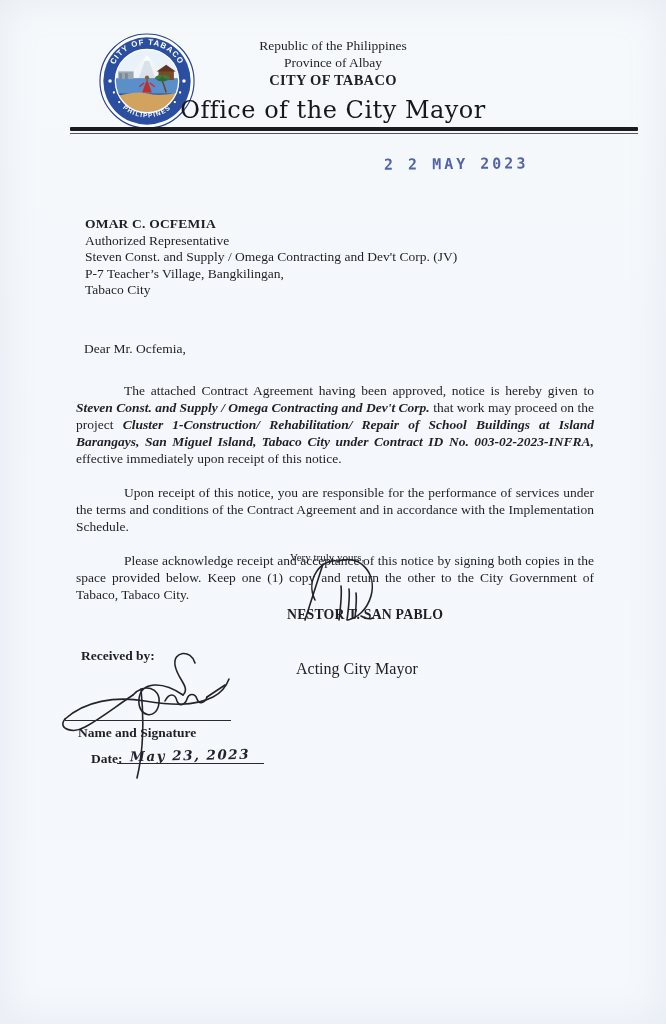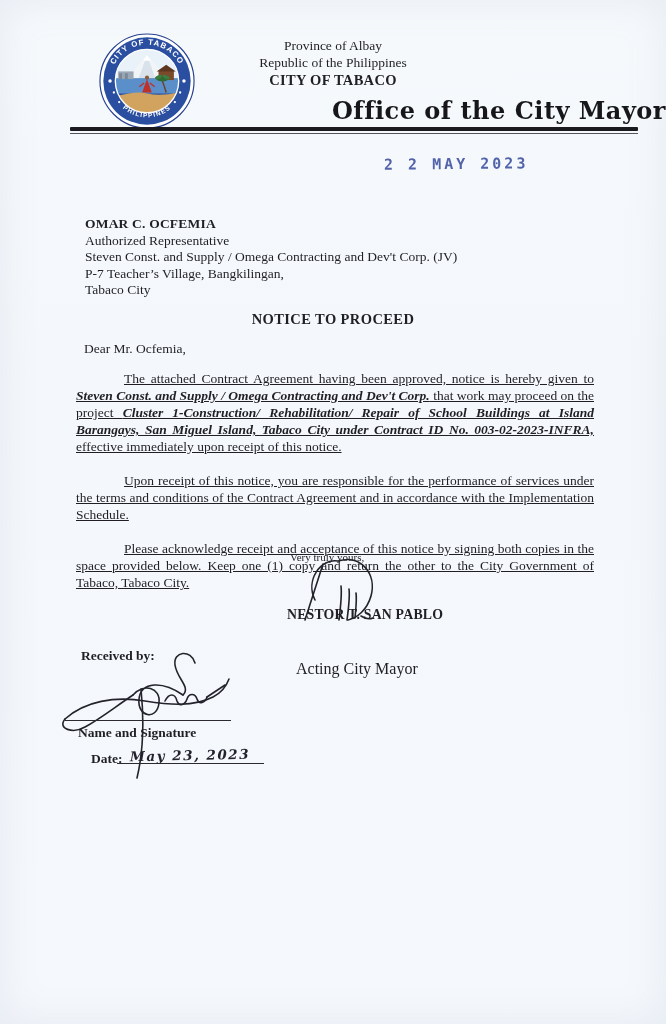--- a/index.html
+++ b/index.html
@@ -8,40 +8,40 @@
     background:linear-gradient(180deg,#f6f9fc 0%,#f4f7fb 40%,#f5f8fc 100%);
     font-family:"Liberation Serif", serif;color:#1f1f24;overflow:hidden;
     box-shadow:inset 0 0 40px rgba(120,140,170,.12);
   }
   
   .seal{position:absolute;left:99px;top:33px;width:96px;height:96px;}
   .hdr{position:absolute;left:0;top:37px;width:100%;text-align:center;line-height:17px;}
   .hdr-line{font-size:13.5px;}
   .hdr-city{font-size:14.5px;font-weight:bold;letter-spacing:.3px;margin-top:1px;}
   .office{
-    position:absolute;left:0;top:96px;width:100%;text-align:right;
-    font-family:"DejaVu Serif", serif;font-weight:bold;font-size:24px;
+    position:absolute;left:0;top:96px;width:100%;text-align:center;
+    font-family:"DejaVu Serif", serif;font-weight:normal;font-size:24px;
     letter-spacing:.5px;color:#17171b;
   }
   .rule-thick{position:absolute;left:70px;top:127px;width:568px;height:4px;background:#1b1b1f;border-radius:1px;}
   .rule-thin{position:absolute;left:70px;top:133px;width:568px;height:1px;background:#55555e;}
   
   .stamp{
     position:absolute;left:384px;top:155px;
     font-family:"DejaVu Sans Mono", monospace;font-weight:bold;font-size:15px;
     letter-spacing:3px;opacity:.88;transform:rotate(-.5deg);
   }
   
   .recipient{position:absolute;left:76px;top:216px;font-size:13.5px;line-height:16.5px;margin-left:9px;}
   .recipient .r-name{font-weight:bold;letter-spacing:.2px;}
   
   .title{position:absolute;left:0;top:311px;width:100%;text-align:center;font-weight:bold;font-size:14.5px;letter-spacing:.4px;}
   .salutation{position:absolute;left:84px;top:341px;font-size:13.5px;}
   .body-text{position:absolute;left:76px;top:366px;width:518px;font-size:13.5px;line-height:17px;text-align:justify;}
-  .body-text p{margin:4px 0 17px 0;text-indent:48px;text-decoration:underline;}
+  .body-text p{margin:16px 0 17px 0;text-indent:48px;}
   .bi{font-weight:bold;font-style:italic;}
   
   .valediction{position:absolute;left:290px;top:551px;font-size:11px;}
   .sig-mayor{position:absolute;left:293px;top:552px;width:100px;height:75px;}
   .signer-name{position:absolute;left:287px;top:607px;font-size:13.8px;font-weight:bold;letter-spacing:.2px;}
   .signer-title{position:absolute;left:296px;top:624px;font-size:16px;margin-top:36px;}
   
   .lbl{font-weight:600;font-size:13.5px;}
   .received-by{position:absolute;left:81px;top:648px;}
   .sig-recipient{position:absolute;left:45px;top:645px;width:215px;height:140px;}
@@ -102,39 +102,38 @@
     </g>
     <text font-family="Liberation Sans, sans-serif" font-size="8.2" font-weight="bold" fill="#ffffff" letter-spacing="1.1">
       <textPath href="#sealTopArc" startOffset="50%" text-anchor="middle">CITY OF TABACO</textPath>
     </text>
     <text font-family="Liberation Sans, sans-serif" font-size="6.6" font-weight="bold" fill="#ffffff" letter-spacing="1.3">
       <textPath href="#sealBotArc" startOffset="50%" text-anchor="middle">PHILIPPINES</textPath>
     </text>
   </svg>
 
   <div class="hdr">
+    <div class="hdr-line">Republic of the Philippines</div>
     <div class="hdr-line">Province of Albay</div>
-    <div class="hdr-line">Republic of the Philippines</div>
     <div class="hdr-city">CITY OF TABACO</div>
   </div>
   <div class="office">Office of the City Mayor</div>
   <div class="rule-thick"></div>
   <div class="rule-thin"></div>
 
   <div class="stamp" style="color:#3c4f9f">2 2 MAY 2023</div>
 
   <div class="recipient">
     <div class="r-name">OMAR C. OCFEMIA</div>
     <div>Authorized Representative</div>
     <div>Steven Const. and Supply / Omega Contracting and Dev't Corp. (JV)</div>
     <div>P-7 Teacher’s Village, Bangkilingan,</div>
     <div>Tabaco City</div>
   </div>
 
-  <div class="title">NOTICE TO PROCEED</div>
   <div class="salutation">Dear Mr. Ocfemia,</div>
 
   <div class="body-text">
     <p><span>The attached Contract Agreement having been approved, notice is hereby given to </span><span class="bi">Steven Const. and Supply / Omega Contracting and Dev't Corp.</span><span> that work may proceed on the project </span><span class="bi">Cluster 1-Construction/ Rehabilitation/ Repair of School Buildings at Island Barangays, San Miguel Island, Tabaco City under Contract ID No. 003-02-2023-INFRA,</span><span> effective immediately upon receipt of this notice.</span></p>
     <p>Upon receipt of this notice, you are responsible for the performance of services under the terms and conditions of the Contract Agreement and in accordance with the Implementation Schedule.</p>
     <p>Please acknowledge receipt and acceptance of this notice by signing both copies in the space provided below. Keep one (1) copy and return the other to the City Government of Tabaco, Tabaco City.</p>
   </div>
 
   <div class="valediction">Very truly yours,</div>
   <svg class="sig-mayor" viewBox="0 0 100 75">

